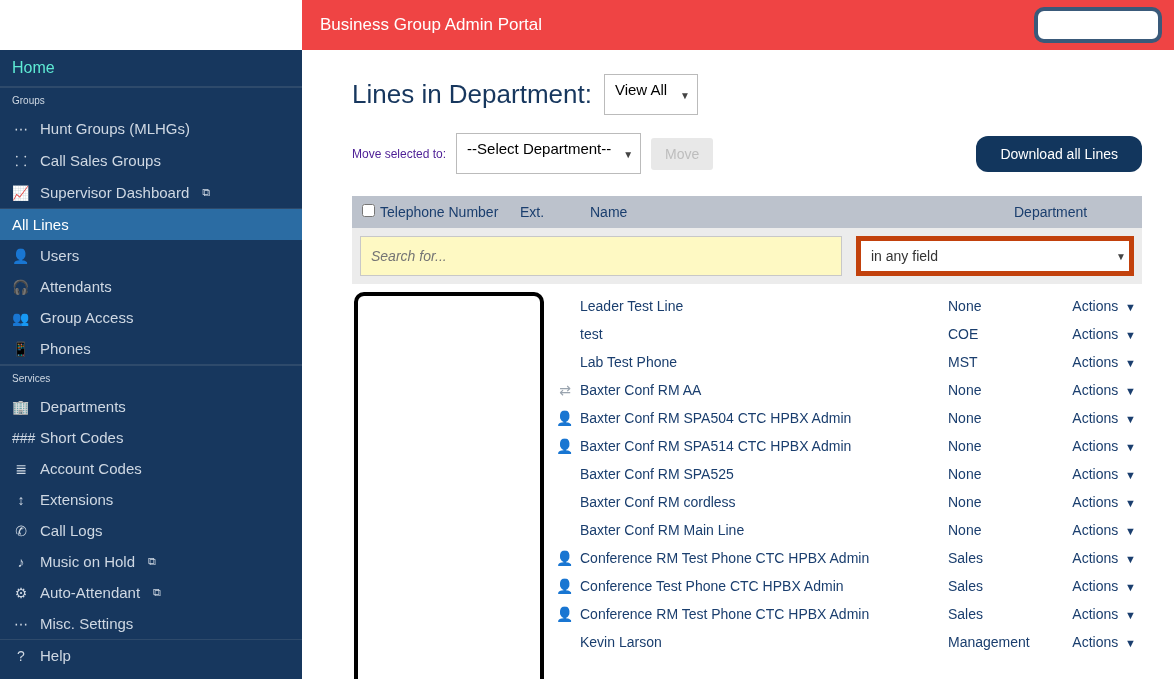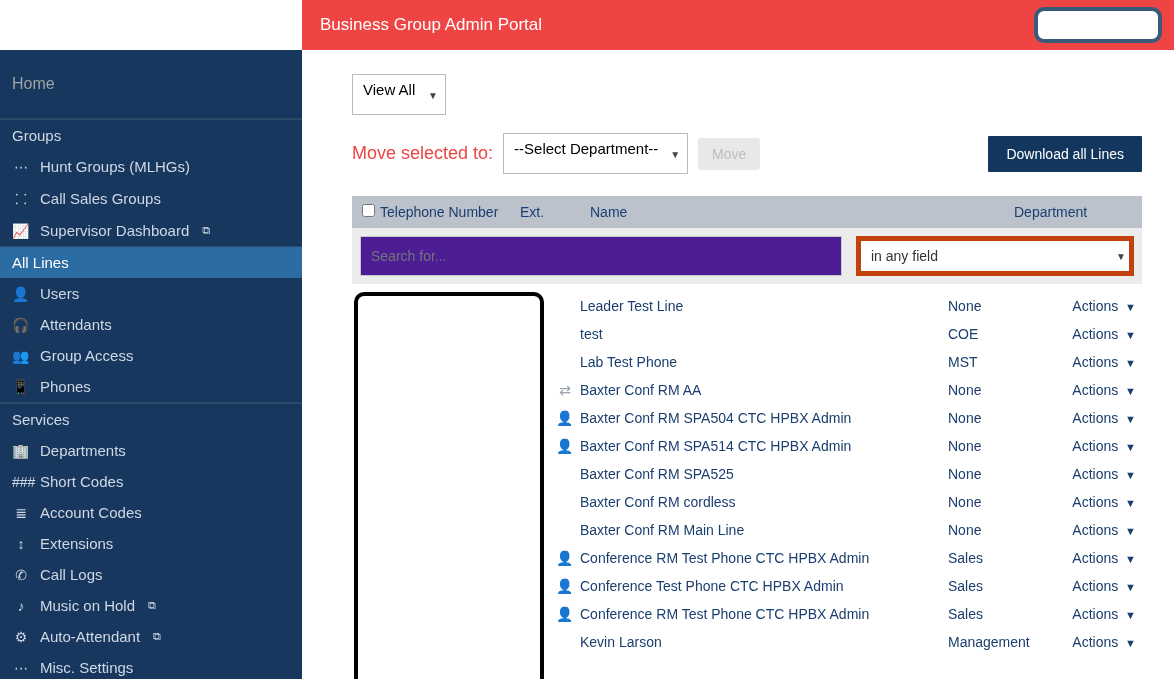--- a/index.html
+++ b/index.html
@@ -8,52 +8,52 @@
   .topbar { display: flex; align-items: center; height: 50px; background: #ef4444; color: #fff; }
   .topbar-left { width: 302px; background: #fff; height: 50px; }
   .topbar-title { flex: 1; padding-left: 18px; font-size: 17px; }
   .topbar-account { width: 128px; height: 36px; background: #fff; border: 4px solid #3a5a7a; border-radius: 10px; margin-right: 12px; }
   
   .container { display: flex; }
   .sidebar { width: 302px; background: #17375e; color: #cfd8e3; min-height: 629px; }
   .sidebar a, .sidebar .nav-item, .sidebar .nav-header, .sidebar .nav-sub {
     display: flex; align-items: center; padding: 7px 12px; cursor: pointer; text-decoration: none; color: #cfd8e3; gap: 10px;
   }
-  .nav-header { font-size: 15px; background: #17375e; border-top: 1px solid #2e4a6b; padding: 7px 10px; }
+  .nav-header { font-size: 10px; background: #17375e; border-top: 1px solid #2e4a6b; padding: 7px 10px; }
   .nav-header.first { border-top: none; }
-  .nav-header.home { color: #a3a3a3; font-size: 16px; padding: 25px 12px; }
+  .nav-header.home { color: #5eead4; font-size: 16px; padding: 9px 12px; }
   .nav-sub { padding-left: 14px; font-size: 15px; }
   .nav-sub .icon, .nav-header .icon { width: 18px; text-align: center; font-size: 14px; }
   .nav-sub.active { background: #2b6ca3; color: #fff; }
   .nav-divider { border-top: 1px solid #2e4a6b; }
   .ext-icon { font-size: 11px; margin-left: 3px; }
   
   .main { flex: 1; padding: 24px 32px 0 50px; }
   .page-title-row { display: flex; align-items: center; gap: 12px; margin-bottom: 18px; }
   .page-title { font-size: 26px; color: #17375e; font-weight: normal; }
   .select-box { border: 1px solid #bbb; background: #fff; padding: 6px 28px 16px 10px; font-size: 15px; position: relative; appearance: none; }
   .select-wrap { position: relative; display: inline-block; }
   .select-wrap::after { content: "▼"; position: absolute; right: 8px; top: 50%; transform: translateY(-50%); font-size: 10px; color: #444; pointer-events: none; }
   
   .controls-row { display: flex; align-items: center; gap: 10px; margin-bottom: 22px; }
-  .controls-label { font-size: 18px; color: #ef4444; }
+  .controls-label { font-size: 12px; color: #4c1d95; }
   .btn-move { background: #e8e8e8; color: #bdbdbd; border: none; padding: 8px 14px; font-size: 14px; border-radius: 3px; cursor: default; }
-  .btn-download { margin-left: auto; background: #12365d; color: #fff; border: none; padding: 10px 18px; font-size: 14px; border-radius: 1px; cursor: pointer; }
+  .btn-download { margin-left: auto; background: #12365d; color: #fff; border: none; padding: 10px 24px; font-size: 14px; border-radius: 12px; cursor: pointer; }
   
   .table-area { border: none; }
   .thead-row { background: #bcc2cc; display: flex; padding: 8px 10px; color: #1a3e6e; font-size: 14px; }
   .thead-row .col-chk { width: 18px; }
   .col-tel { width: 140px; }
   .col-ext { width: 70px; }
   .col-name { flex: 1; }
   .col-dept { width: 118px; }
   .thead-row input[type=checkbox] { margin-right: 6px; }
   
   .filter-row { background: #ececec; padding: 8px 8px; display: flex; gap: 14px; }
-  .search-input { flex: 1; border: 1px solid #c8c8c8; padding: 7px 10px; font-size: 14px; color: #888; background: #4c1d95; }
+  .search-input { flex: 1; border: 1px solid #c8c8c8; padding: 7px 10px; font-size: 14px; color: #888; background: #fef9c3; font-style: italic; }
   .field-select { width: 278px; border: 5px solid #c2410c; background: #fff; padding: 7px 10px; font-size: 14px; color: #333; appearance: none; }
   
   .rows-wrap { display: flex; margin-top: 8px; }
   .redact-box { width: 190px; height: 413px; background: #fff; border: 4px solid #000; border-radius: 10px; margin-top: 0; margin-left: 2px; }
   .rows-col { flex: 1; margin-left: 12px; }
   .data-row { display: flex; align-items: flex-start; padding: 6px 6px 6px 0; color: #1a3e6e; font-size: 14px; }
   .row-icon { width: 18px; color: #9aa4af; font-size: 14px; text-align: center; }
   .row-name { flex: 1; padding-left: 6px; }
   .row-dept { width: 110px; }
   .row-act { width: 78px; text-align: right; cursor: pointer; }
@@ -152,20 +152,21 @@
     <div id="footer-list">
         <div class="nav-sub">
           <span class="icon">?</span>
           <span>Help</span>
         </div>
       </div>
   </nav>
 
   <main class="main">
     <div class="page-title-row">
+      <h1 class="page-title">Lines in Department:</h1>
       <span class="select-wrap">
         <select class="select-box">
           <option>View All</option>
         </select>
       </span>
     </div>
 
     <div class="controls-row">
       <span class="controls-label">Move selected to:</span>
       <span class="select-wrap">

